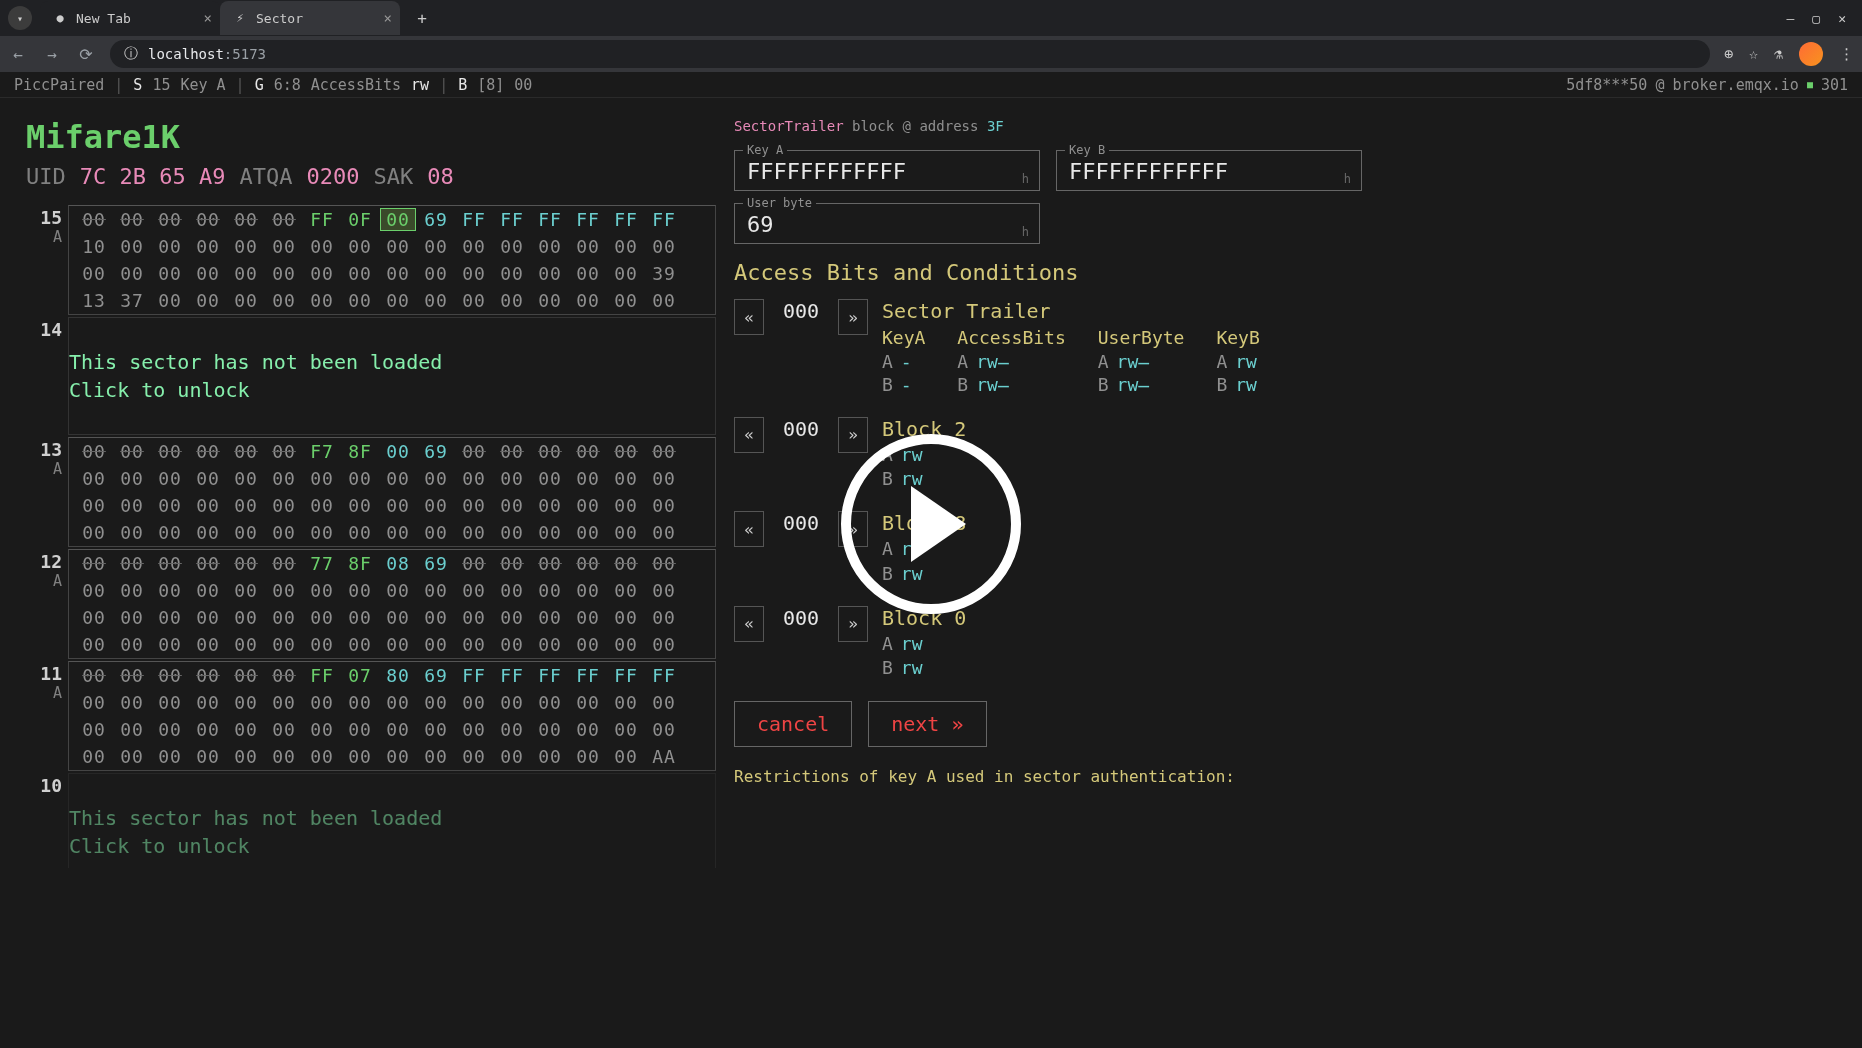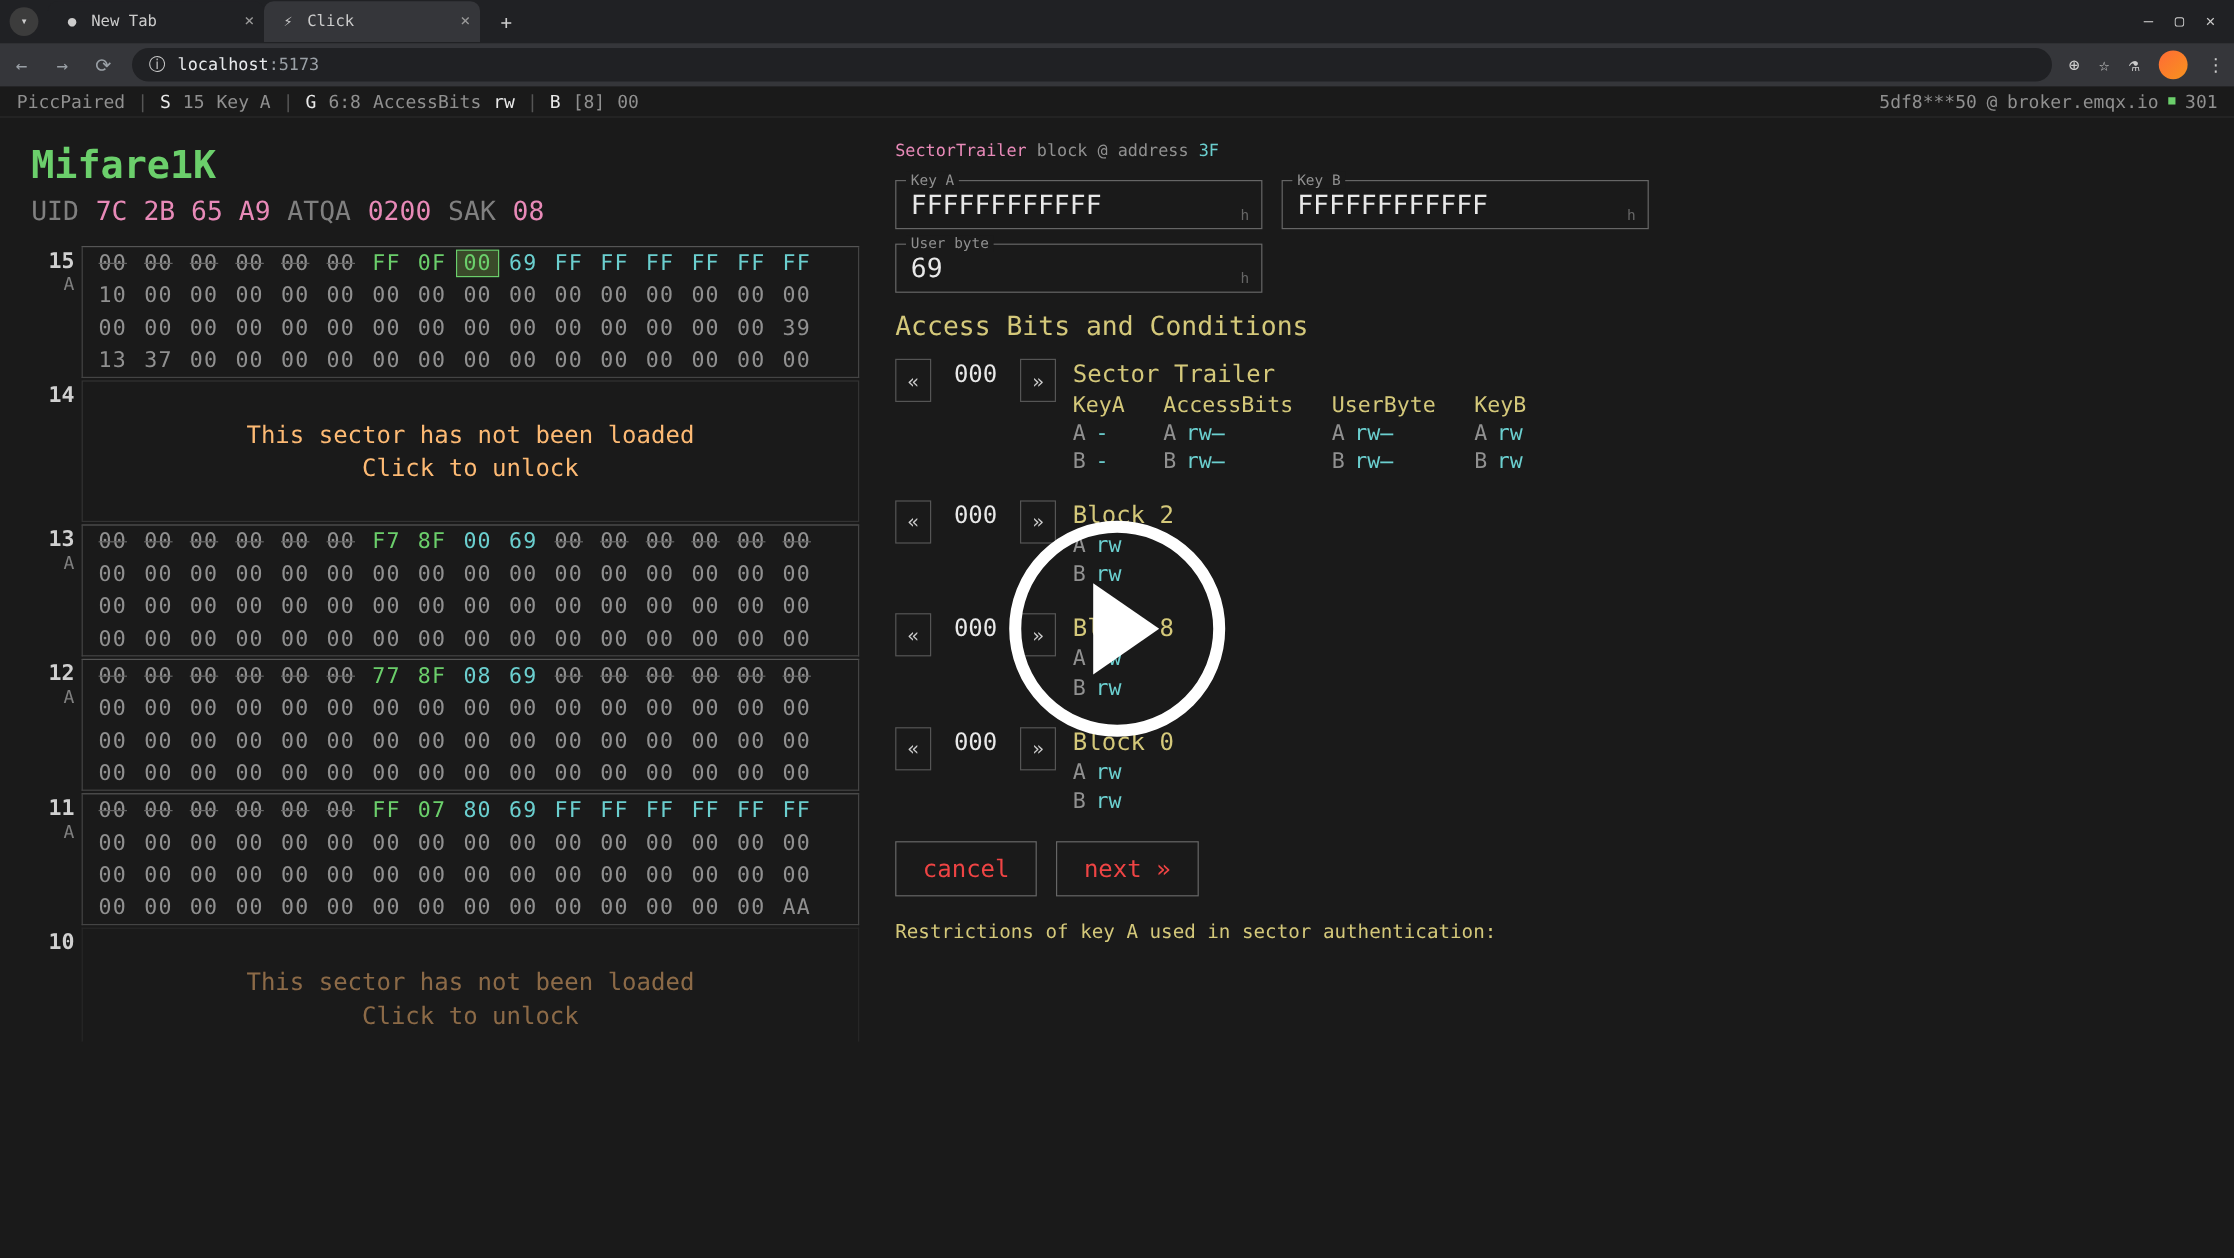--- a/index.html
+++ b/index.html
@@ -20,39 +20,39 @@
 .url-host { color:#e8eaed; }
 .url-port { color:#9aa0a6; }
 .right-icons { display:flex; gap:16px; align-items:center; color:#ccc; }
 .avatar { width:24px; height:24px; border-radius:50%; background:linear-gradient(135deg,#ff6b35,#f7931e); }
 .status-bar { height:26px; display:flex; align-items:center; padding:0 14px; font-size:15px; color:#909090; border-bottom:1px solid #2a2a2a; }
 .status-left { display:flex; gap:10px; align-items:flex-end; }
 .sep { color:#555; }
 .em-wh { color:#e8e8e8; }
 .status-right { margin-left:auto; display:flex; gap:8px; align-items:center;justify-content:flex-end; }
 .dot-green { color:#6bcf6b; font-size:10px; }
-.app { padding:20px 26px; display:flex; gap:30px; }
+.app { padding:20px 26px; display:flex; gap:18px; }
 .left { width:690px; }
 .title { font-size:32px; color:#6bcf6b; font-weight:bold; margin-bottom:8px; }
 .info-line { font-size:22px; display:flex; gap:14px; align-items:baseline; margin-bottom:16px; }
 .lbl { color:#808080; }
 .pink { color:#e88ab8; }
 .sector-list { }
 .sector { position:relative; margin-bottom:2px; }
 .sector-label { position:absolute; left:-42px; top:2px; text-align:right; width:36px; }
 .sector-idx { color:#d0d0d0; font-size:18px; font-weight:bold; }
 .sector-key { color:#808080; font-size:15px; }
 .sector-block { border:1px solid #444; border-top:1px solid #555; }
 .row { display:flex; gap:4px; padding:3px 8px; font-size:18px; letter-spacing:1px; }
 .row span.b { width:34px; text-align:center; color:#909090; }
 .row span.b.strk { text-decoration:line-through; text-decoration-color:#666; }
 .row span.b.grn { color:#6bcf6b; }
 .row span.b.cyn { color:#6bcfcf; }
 .row span.b.hl { background:#3a4a2a; outline:1px solid #6bcf6b; }
-.unloaded { border:1px solid #333; padding:30px 0; text-align:center; color:#fdba74; font-size:20px; line-height:1.4; cursor:pointer; }
+.unloaded { border:1px solid #333; padding:30px 0; text-align:left; color:#86efac; font-size:20px; line-height:1.4; cursor:pointer; }
 .unloaded.faded { opacity:0.5; padding-top:30px; padding-bottom:8px; border-bottom:none; }
 .right { flex:1; }
 .trailer-head { font-size:14px; margin-bottom:16px; }
 .trailer-head .ek { color:#e88ab8; }
 .trailer-head .ad { color:#6bcfcf; }
 .input-row { display:flex; gap:16px; margin-bottom:12px; }
 .field { border:1px solid #666; position:relative; padding:8px 12px 6px 12px; min-width:268px; }
 .field-label { position:absolute; top:-1px; left:8px; font-size:12px; color:#909090; background:#1a1a1a; padding:0 4px; transform:translateY(-50%); }
 .field-hint { position:absolute; bottom:4px; right:10px; font-size:12px; color:#666; }
 .field input { background:transparent; border:none; color:#e8e8e8; font-size:22px; font-family:inherit; width:100%; outline:none; }
@@ -88,21 +88,21 @@
 <div class="chrome-top">
   <div class="tab-menu">▾</div>
   <div id="tabs" style="display: flex;">
       <div class="tab inactive">
         <span class="tab-icon">●</span>
         <span>New Tab</span>
         <span class="tab-close">×</span>
       </div>
       <div class="tab active">
         <span class="tab-icon">⚡</span>
-        <span>Click</span>
+        <span>Sector</span>
         <span class="tab-close">×</span>
       </div>
     </div>
   <div class="new-tab">+</div>
   <div class="win-controls">
     <span>—</span>
     <span>▢</span>
     <span>✕</span>
   </div>
 </div>

